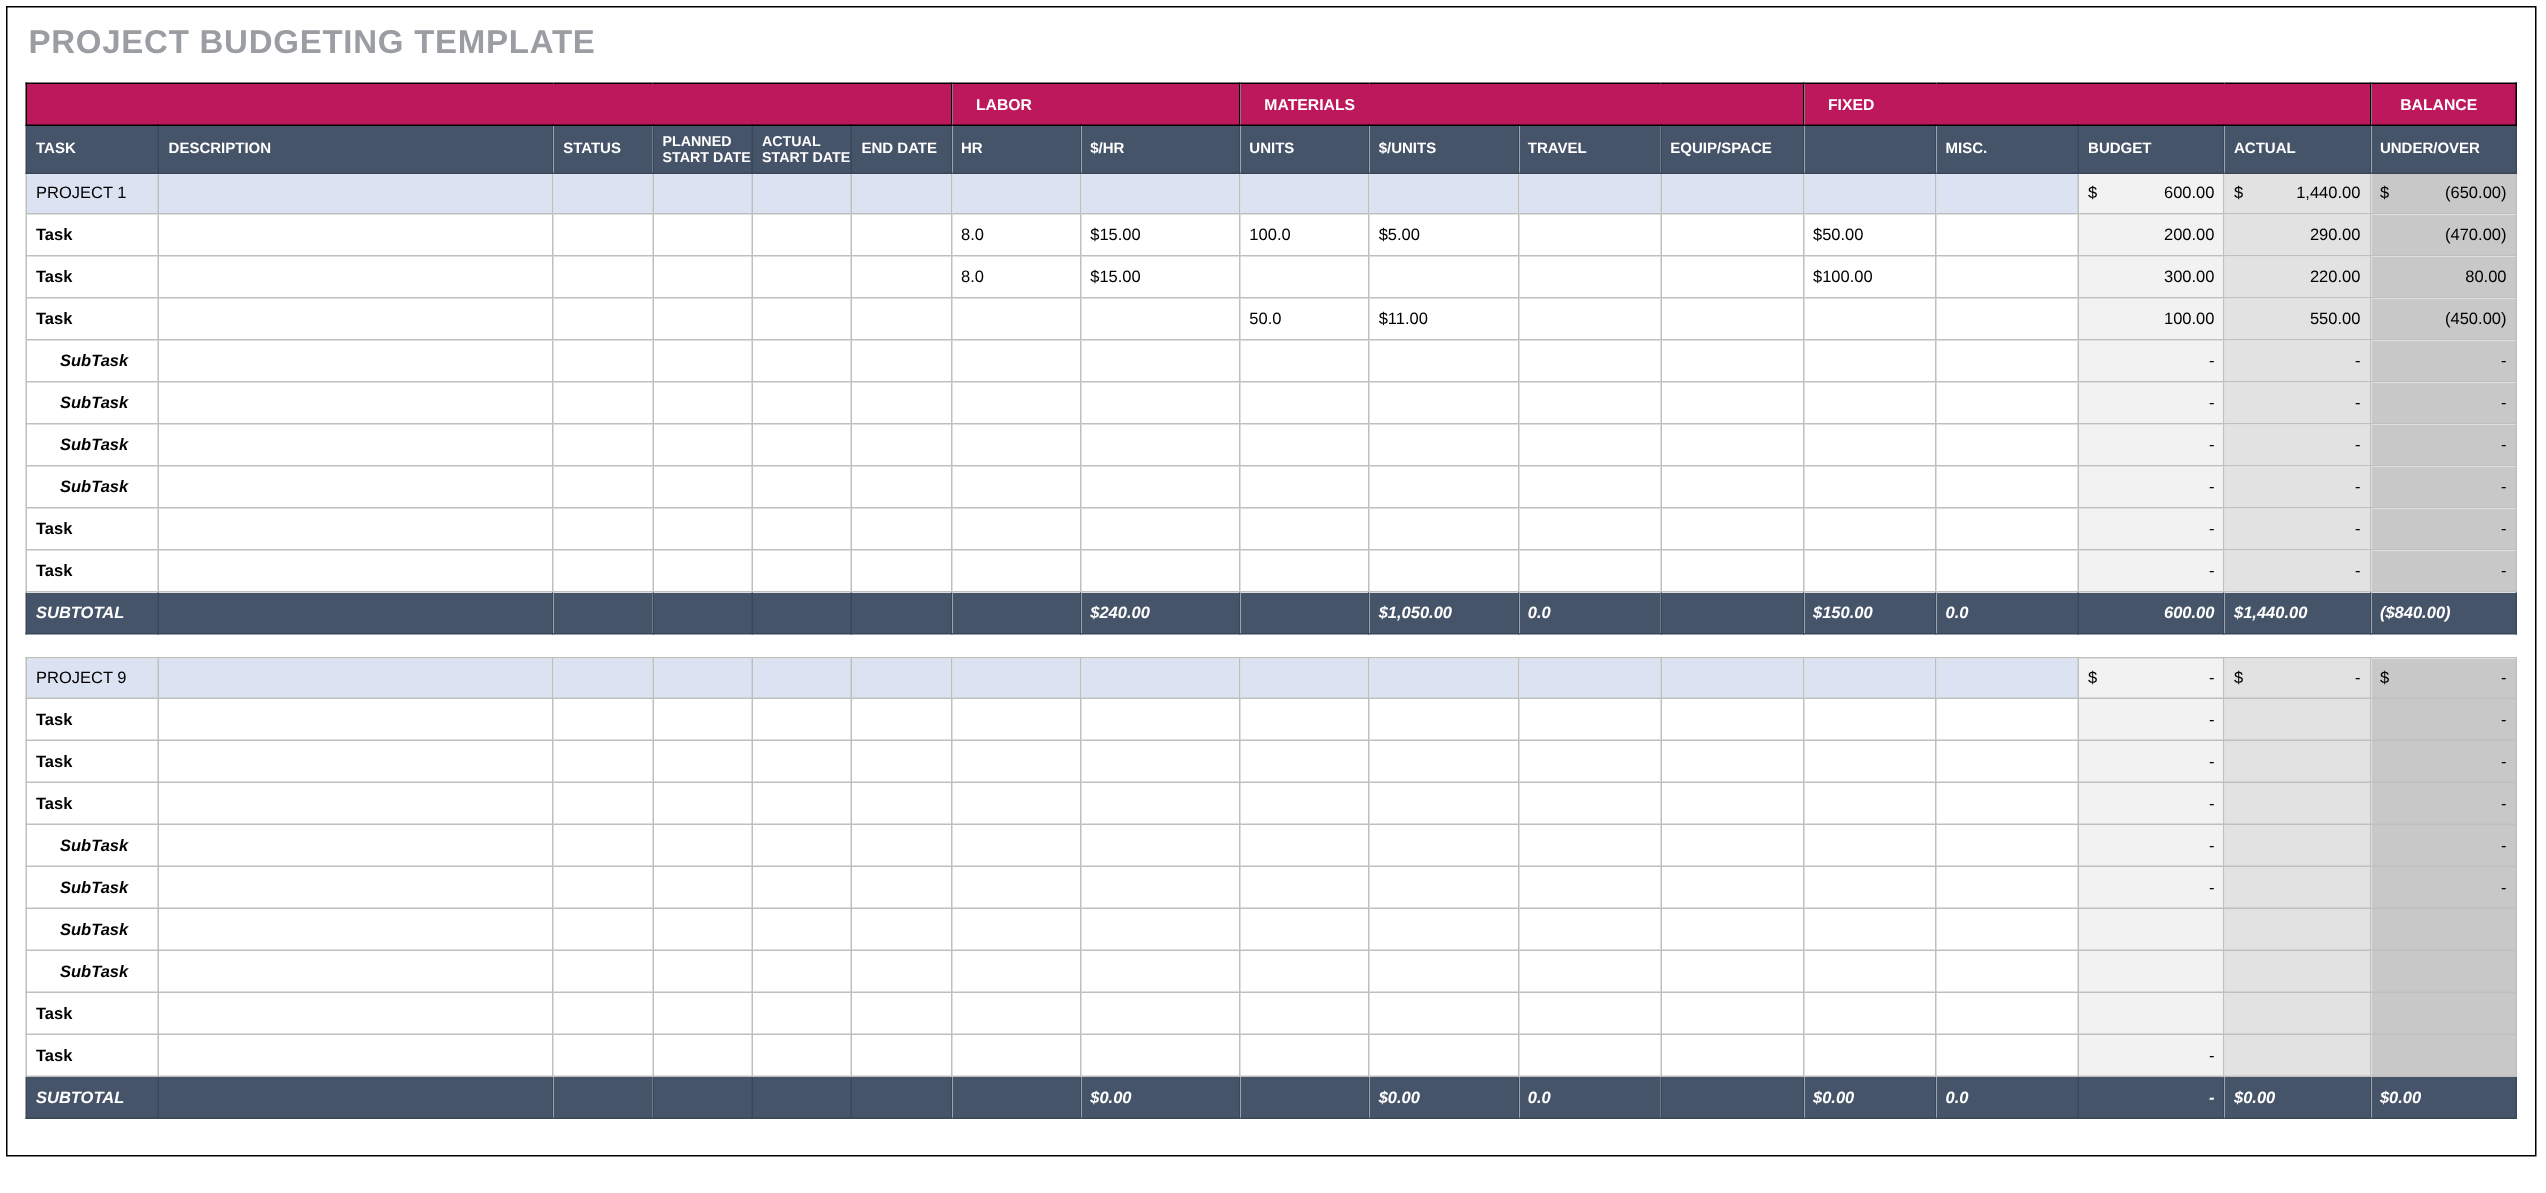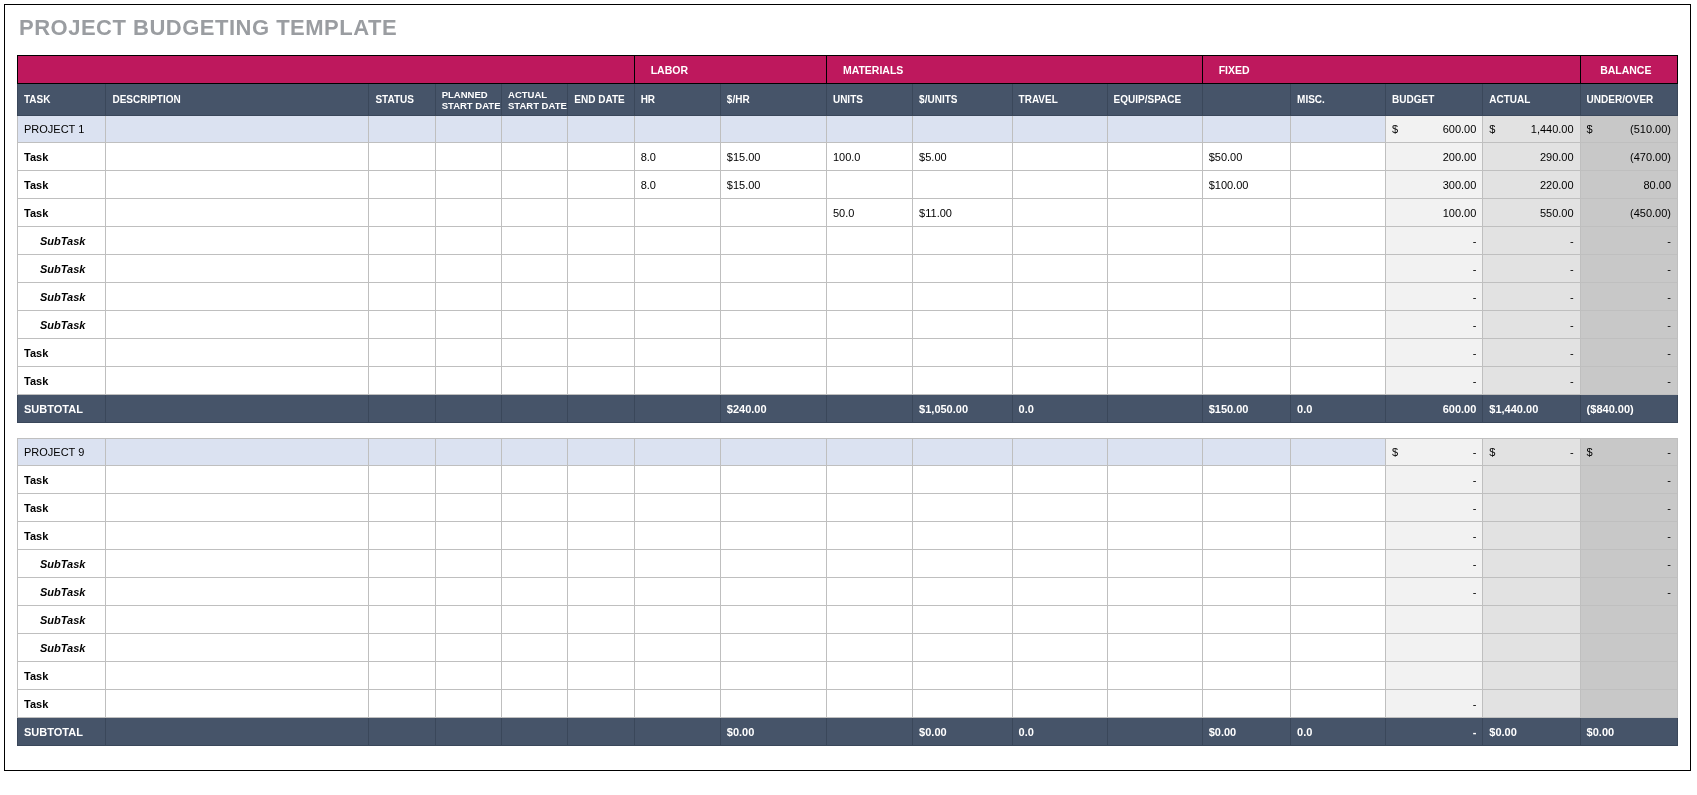--- a/index.html
+++ b/index.html
@@ -95,20 +95,21 @@
   .row.sub td:first-child { padding-left: 22px; font-style: italic; font-weight: 700; }
 
   
   .subtotal td {
     background: #465469;
     color: #fff;
     font-weight: 700;
     font-size: 11px;
     height: 28px;
     border-color: #3a475a;
+    font-style: italic;
   }
 
   
   .c-budget-cell { background: #f2f2f2 !important; text-align: right; }
   .c-actual-cell { background: #e2e2e2 !important; text-align: right; }
   .c-uo-cell     { background: #c8c8c8 !important; text-align: right; }
   .right { text-align: right; }
   .dollar-split { display:flex; justify-content:space-between; }
   .dollar-split span:first-child { padding-right:4px; }
 
@@ -196,21 +197,21 @@
           </td>
           <td class="c-actual-cell">
             <div class="dollar-split">
               <span>$</span>
               <span>1,440.00</span>
             </div>
           </td>
           <td class="c-uo-cell">
             <div class="dollar-split">
               <span>$</span>
-              <span>(510.00)</span>
+              <span>(650.00)</span>
             </div>
           </td>
         </tr>
         <tr class="row">
           <td>Task</td>
           <td></td>
           <td></td>
           <td></td>
           <td></td>
           <td></td>

